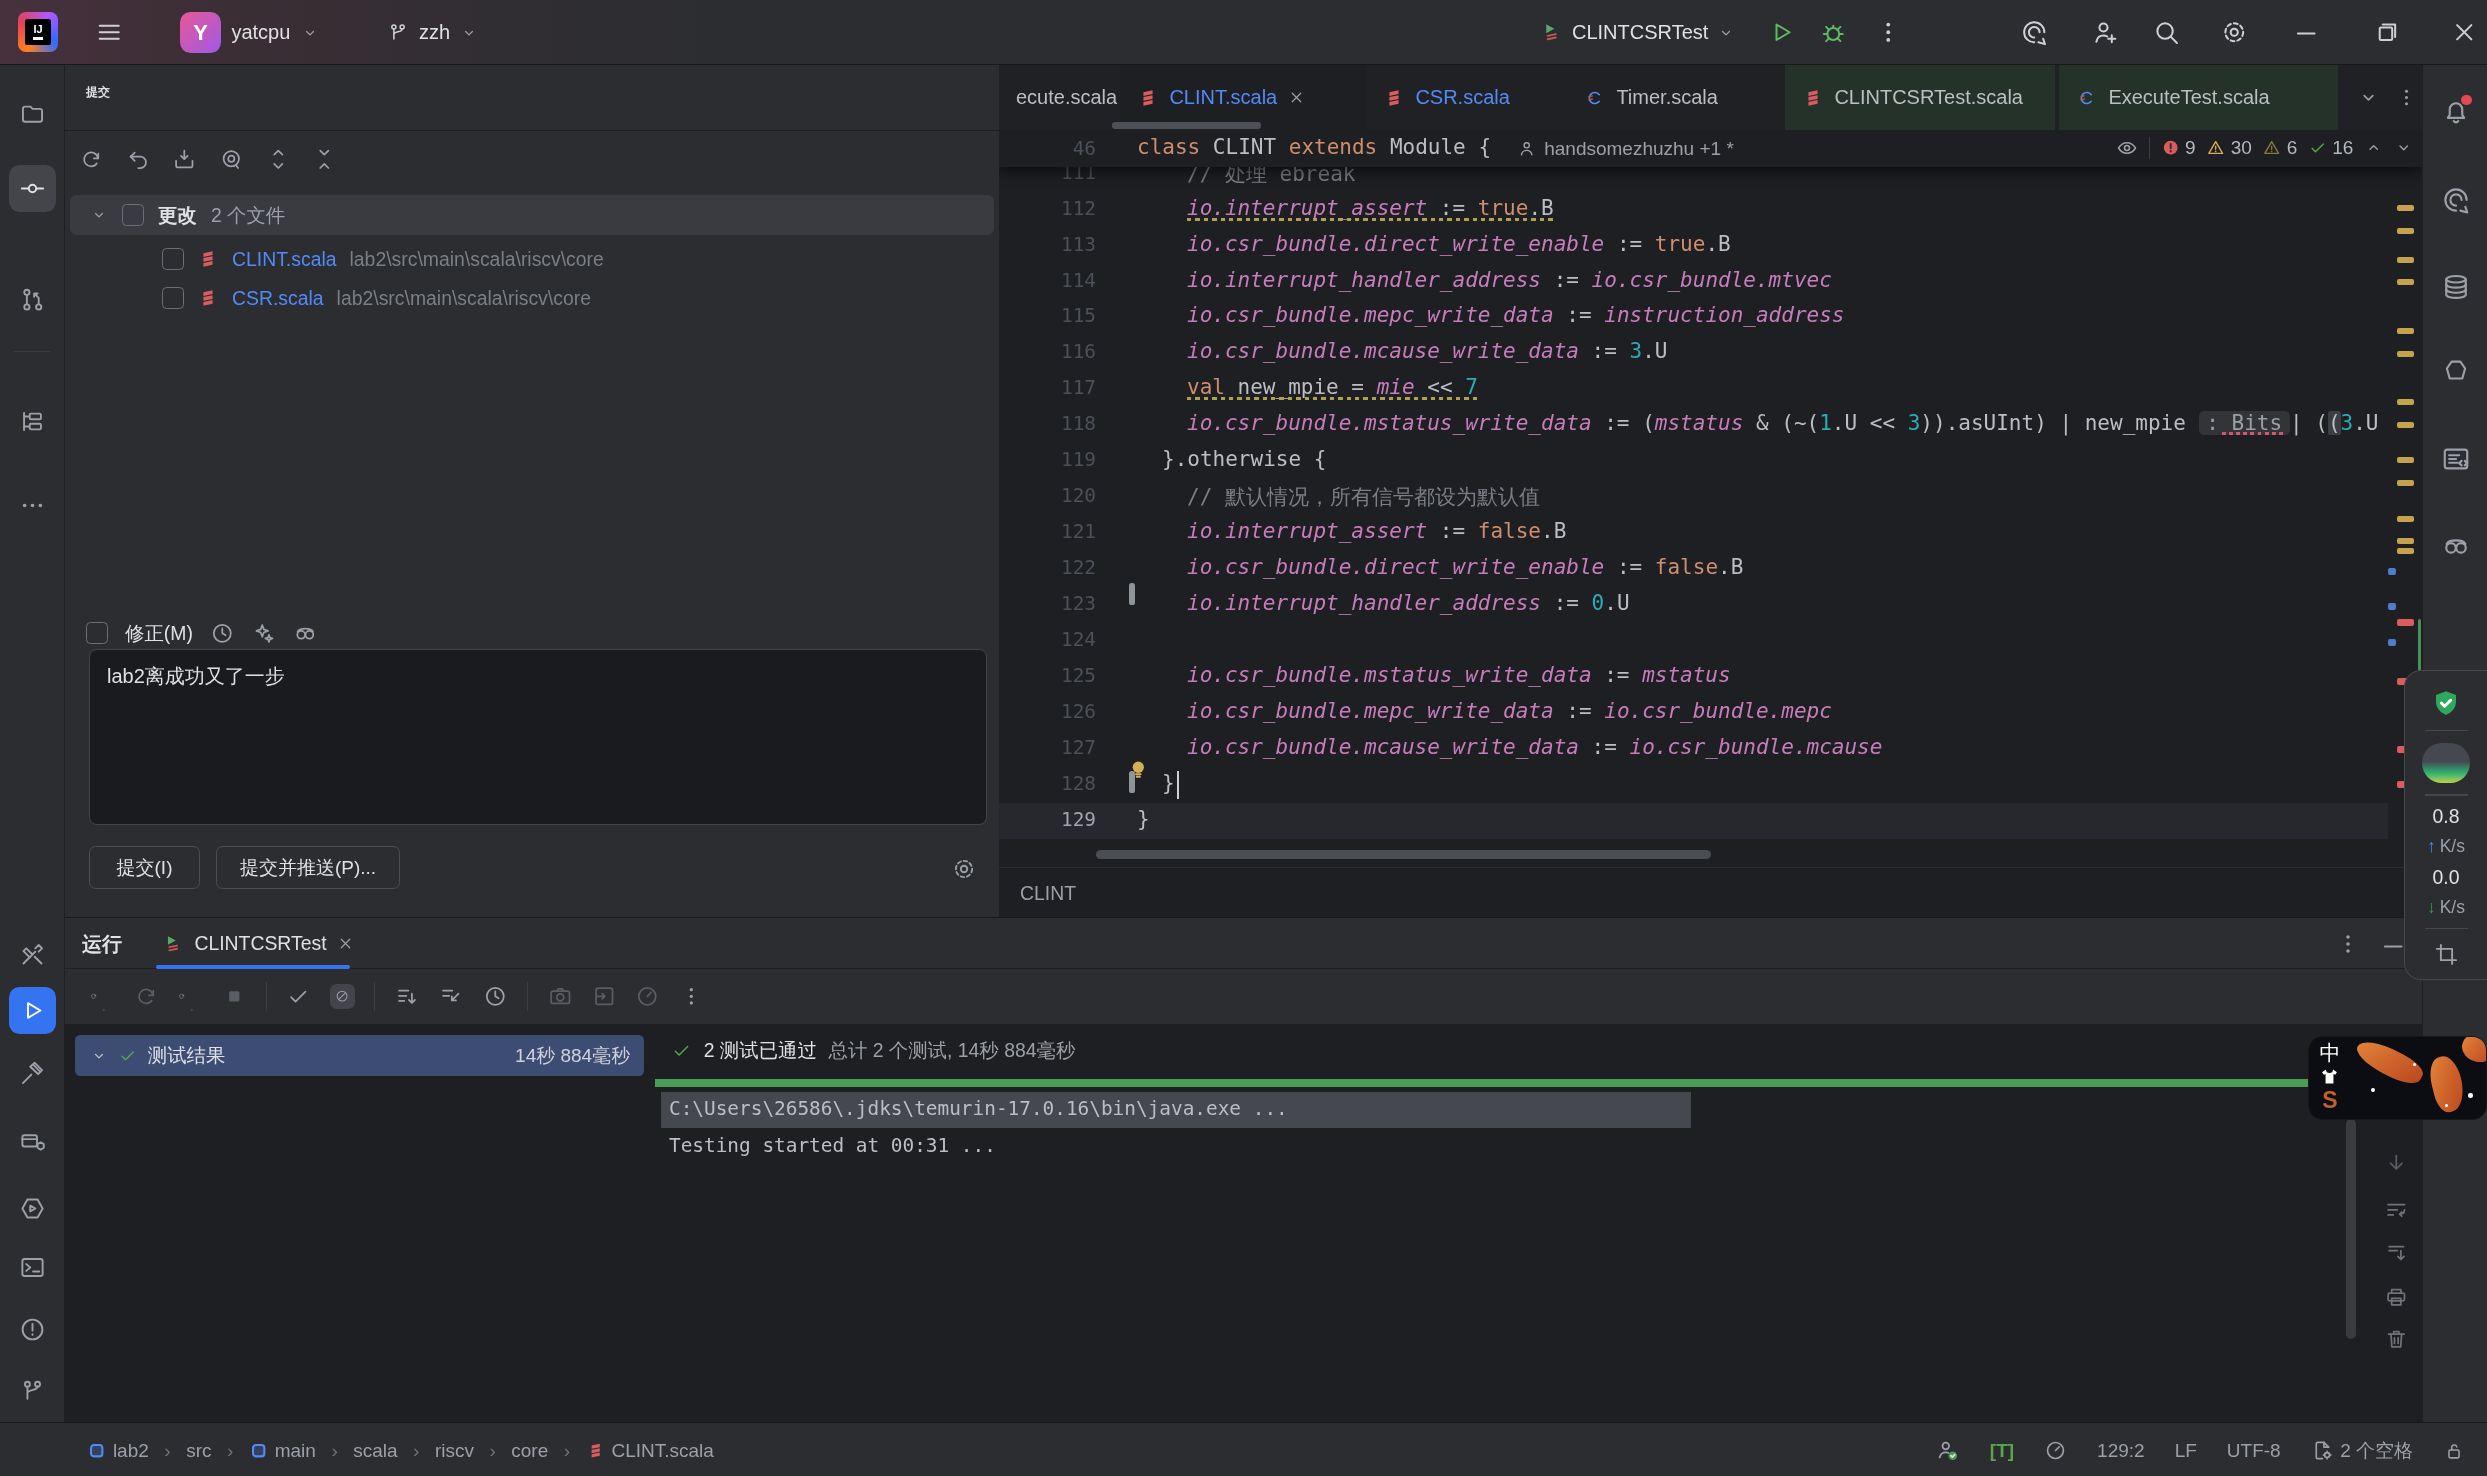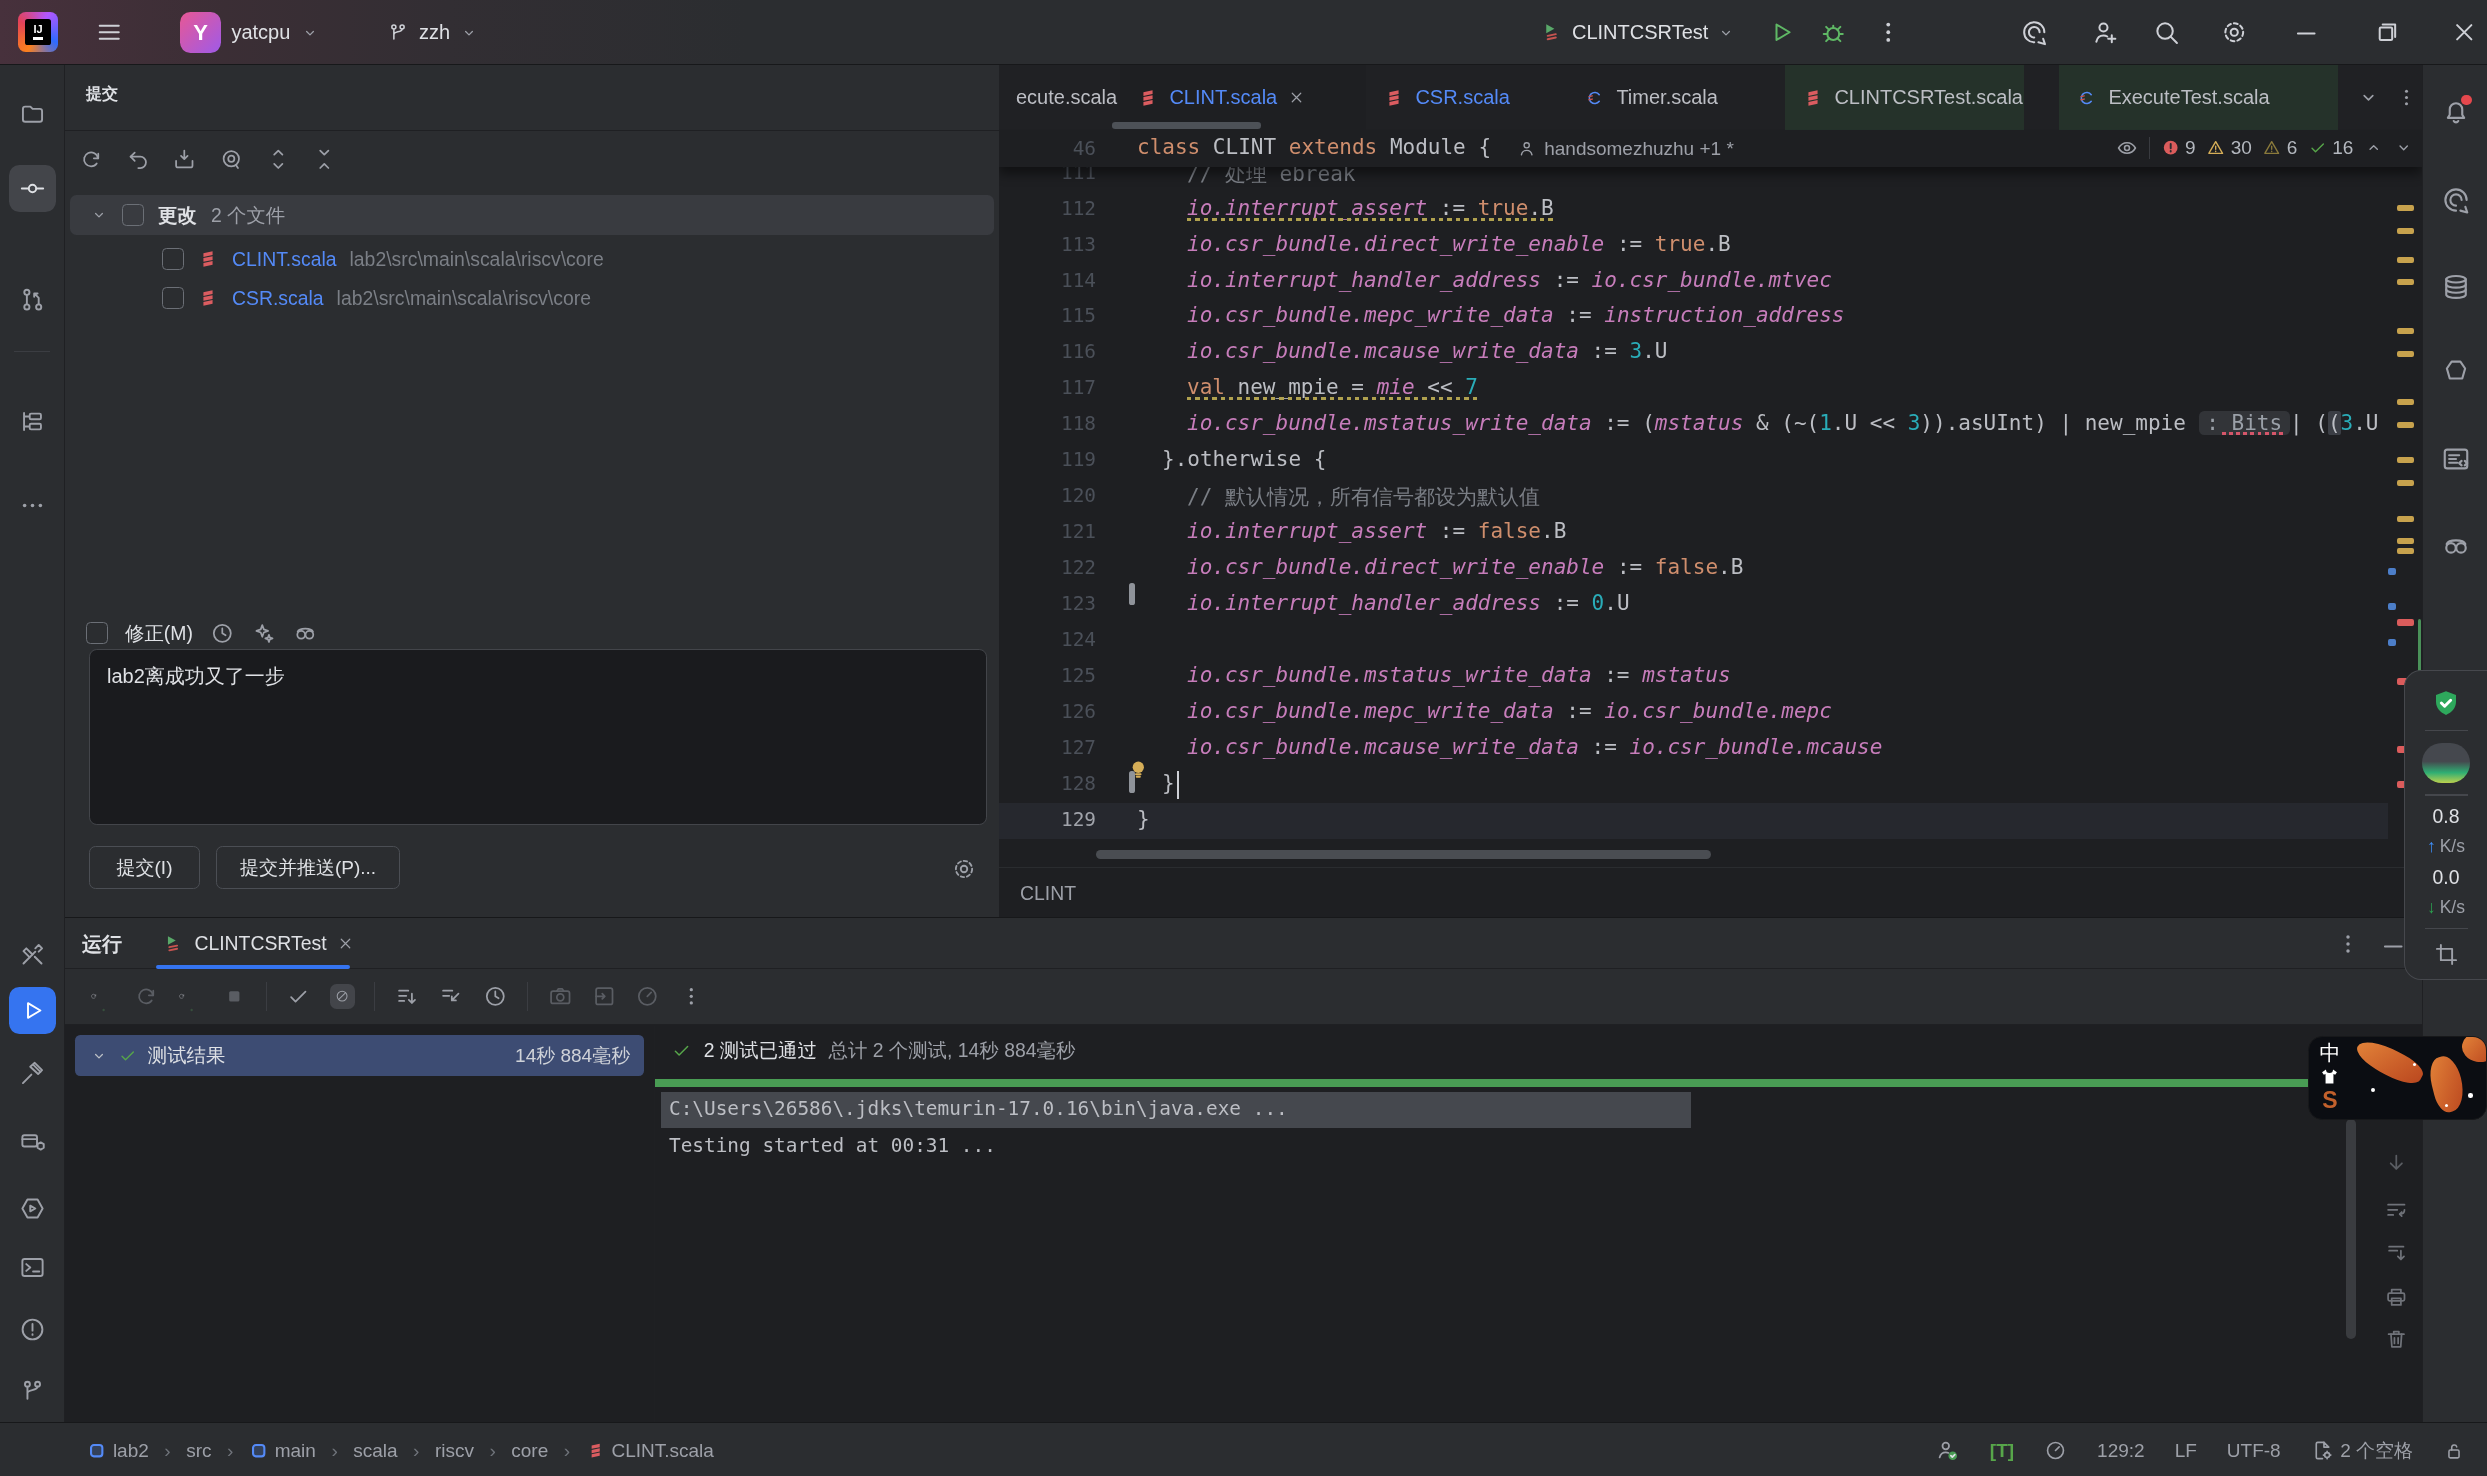--- a/index.html
+++ b/index.html
@@ -28,21 +28,21 @@
   .runcfg{position:absolute;left:1540px;top:0;height:65px;display:flex;align-items:center;gap:9px}
 
   
   .stripeL{position:absolute;left:0;top:65px;width:65px;height:1357px;background:#2b2d30;border-right:0.6px solid #1f2023;z-index:20}
   .stripeR{position:absolute;left:2422px;top:65px;width:65px;height:1357px;background:#2b2d30;border-left:0.6px solid #1f2023;z-index:20}
   .siconbg{position:absolute;left:9px;width:47px;height:47px;border-radius:10.4px;display:flex;align-items:center;justify-content:center;color:#dfe1e5}
   .ssep{position:absolute;left:14.2px;width:36px;height:1.3px;background:#3b3d42}
 
   
   .commit{position:absolute;left:65px;top:65px;width:935px;height:852px;background:#2b2d30;border-right:0.6px solid #1f2023}
-  .c-title{position:absolute;left:21px;top:19.4px;font-size:16px;font-weight:700;color:#dfe1e5}
+  .c-title{position:absolute;left:21px;top:19.4px;font-size:12px;font-weight:700;color:#dfe1e5}
   .c-sep{position:absolute;left:0;top:65px;width:100%;height:0.6px;background:#1f2023}
   .c-toolbar{position:absolute;left:14.2px;top:74px;height:40px;display:flex;align-items:center;gap:22px;color:#9da0a8}
   .c-toolbar .ic{width:24.6px;height:24.6px}
   .cb{width:22px;height:22px;border:1.3px solid #6b6f76;border-radius:4.5px;background:transparent;flex:0 0 auto}
   .c-group{position:absolute;left:5.2px;top:130px;right:5.2px;height:40px;background:#393b40;border-radius:6.5px;
     display:flex;align-items:center;gap:14.2px;padding-left:19.4px}
   .c-group .lbl{font-size:19.4px;font-weight:700;color:#dfe1e5}
   .c-group .cnt{font-size:19.4px;color:#9da0a8}
   .c-file{position:absolute;left:0;height:38px;display:flex;align-items:center;gap:13px;padding-left:97px;font-size:19.4px}
   .c-file .nm{color:#548af7}
@@ -540,21 +540,21 @@
         </div>
         <div class="tab" style="left: 568px; width: 218px;">
           <div class="ic">
             <svg viewBox="0 0 24 24" fill="none" stroke="currentColor" stroke-width="1.7" stroke-linecap="round" stroke-linejoin="round">
               <path d="M16.6 8.4A6 6 0 1 0 16.6 15.6" stroke="#548af7"></path>
               <path d="M5.5 10.5l3.5-.8M5.5 14l3.5-.8" stroke="#c75450" stroke-width="1.6"></path>
             </svg>
           </div>
           <div style="color: rgb(188, 190, 196);">Timer.scala</div>
         </div>
-        <div class="tab" style="left: 786px; width: 239px; background: rgba(73, 156, 84, 0.14);">
+        <div class="tab" style="left: 786px; width: 270px; background: rgba(73, 156, 84, 0.14);">
           <div class="ic">
             <svg viewBox="0 0 24 24" fill="none" stroke="currentColor" stroke-width="1.7" stroke-linecap="round" stroke-linejoin="round">
               <g fill="#db5c60" stroke="none">
                 <path d="M7 5.6l10-2.1v4.1L7 9.7z"></path>
                 <path d="M7 11l10-2.1V13L7 15.1z"></path>
                 <path d="M7 16.4l10-2.1v4.1L7 20.5z"></path>
               </g>
             </svg>
           </div>
           <div style="color: rgb(188, 190, 196);">CLINTCSRTest.scala</div>

